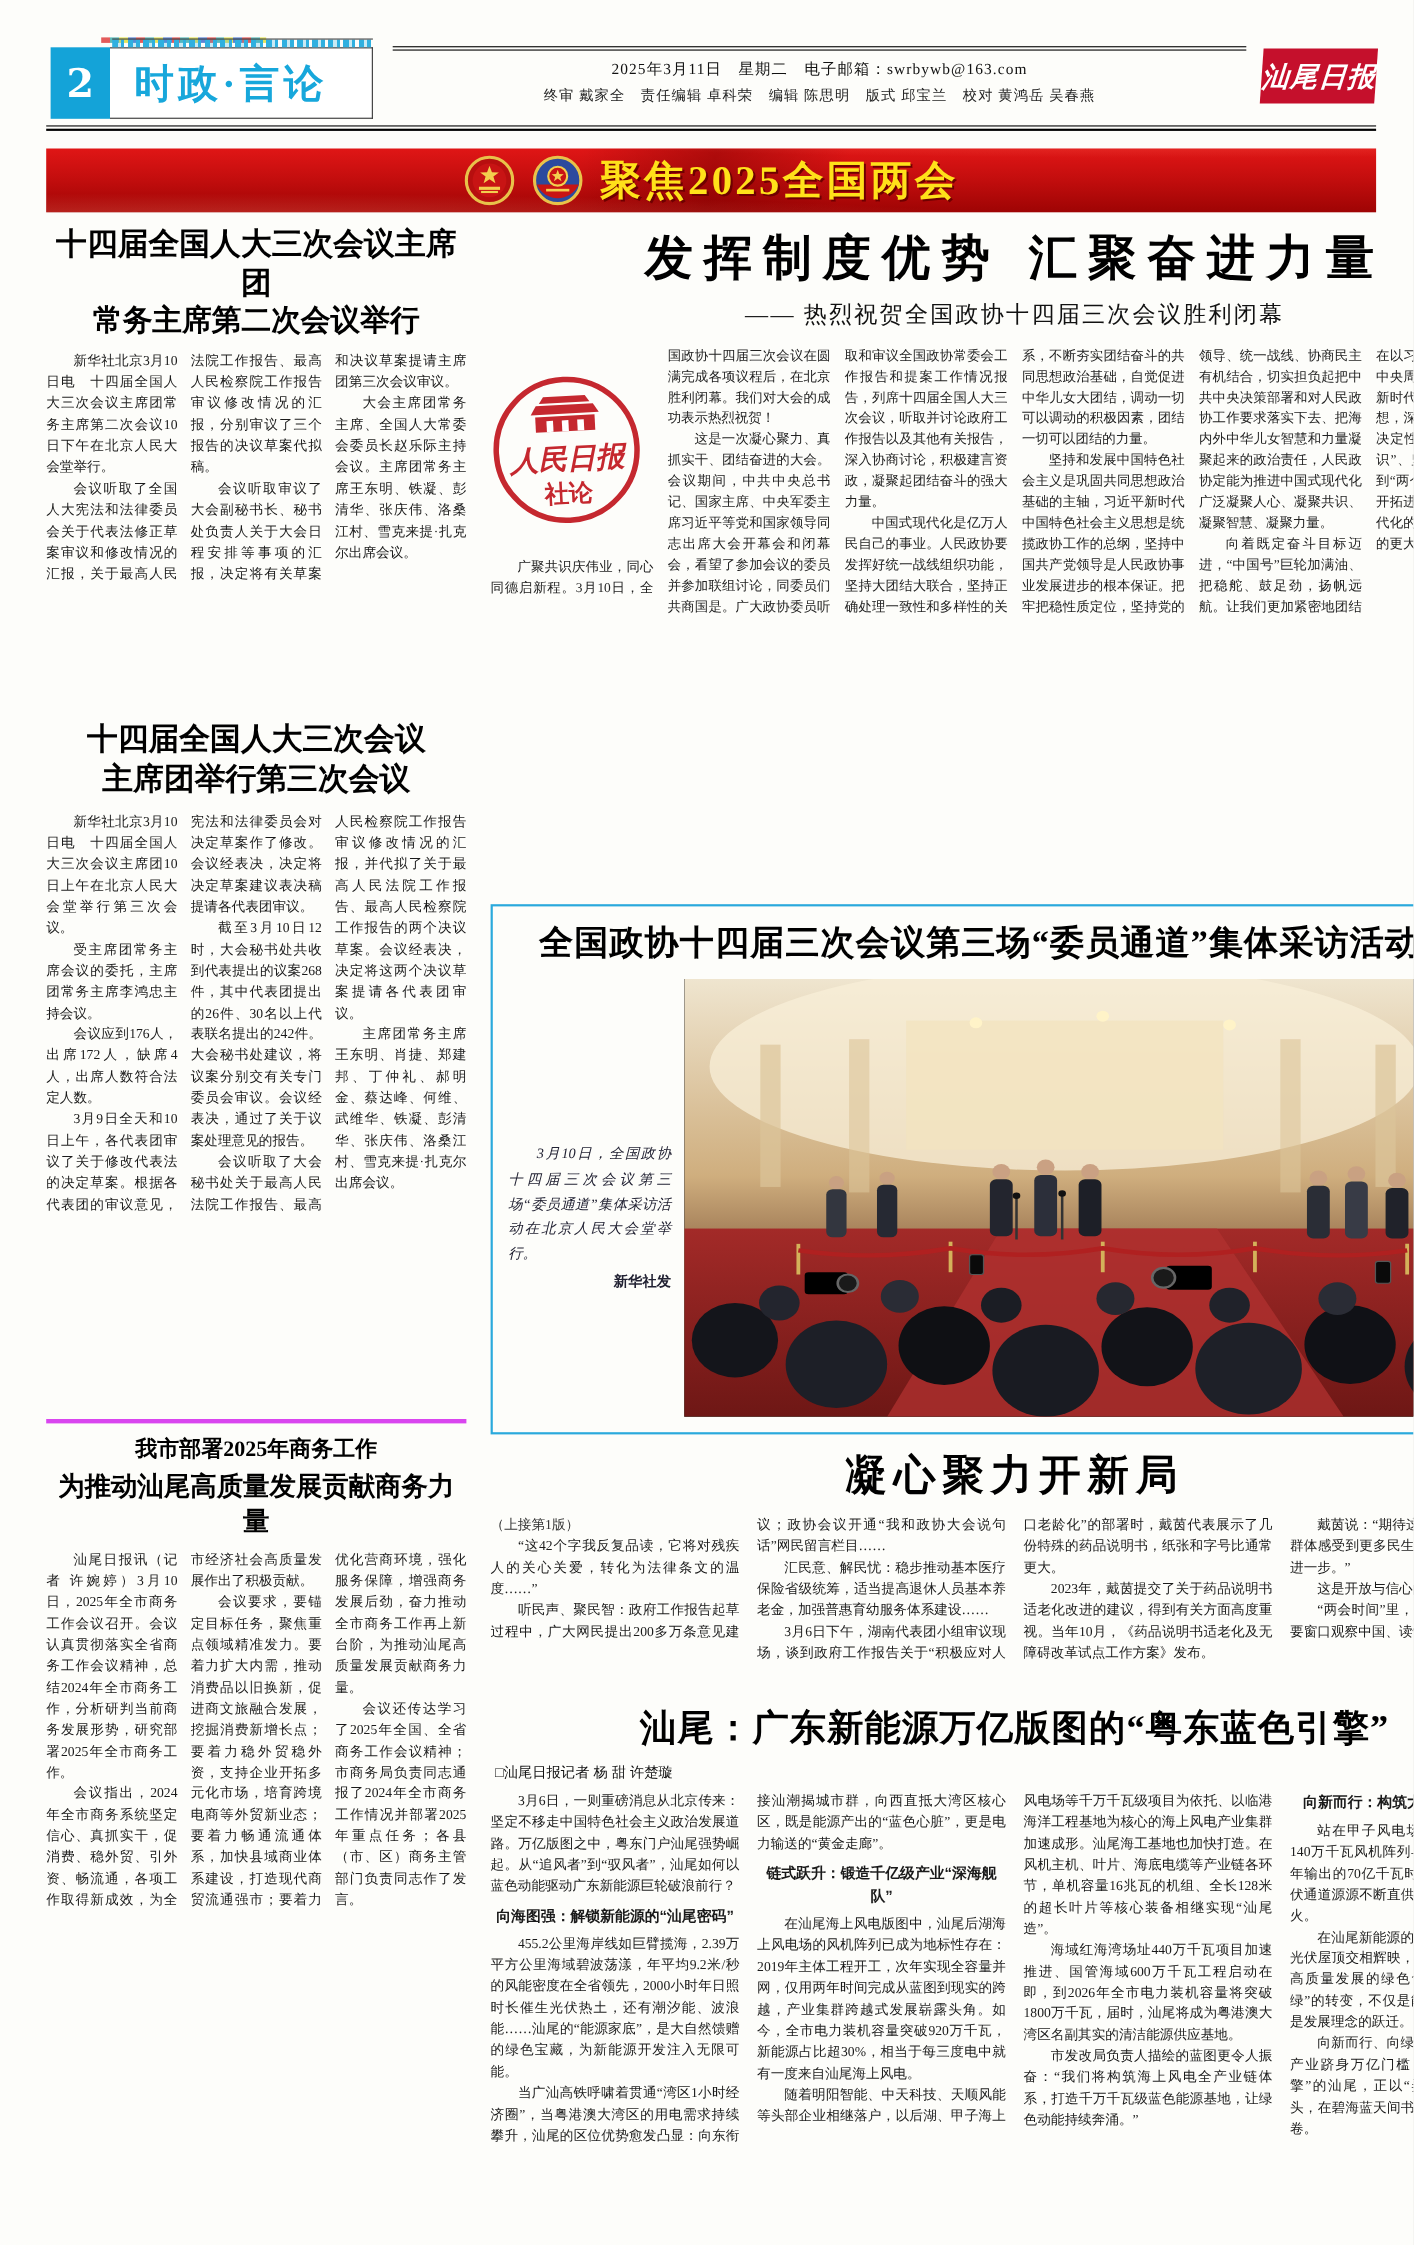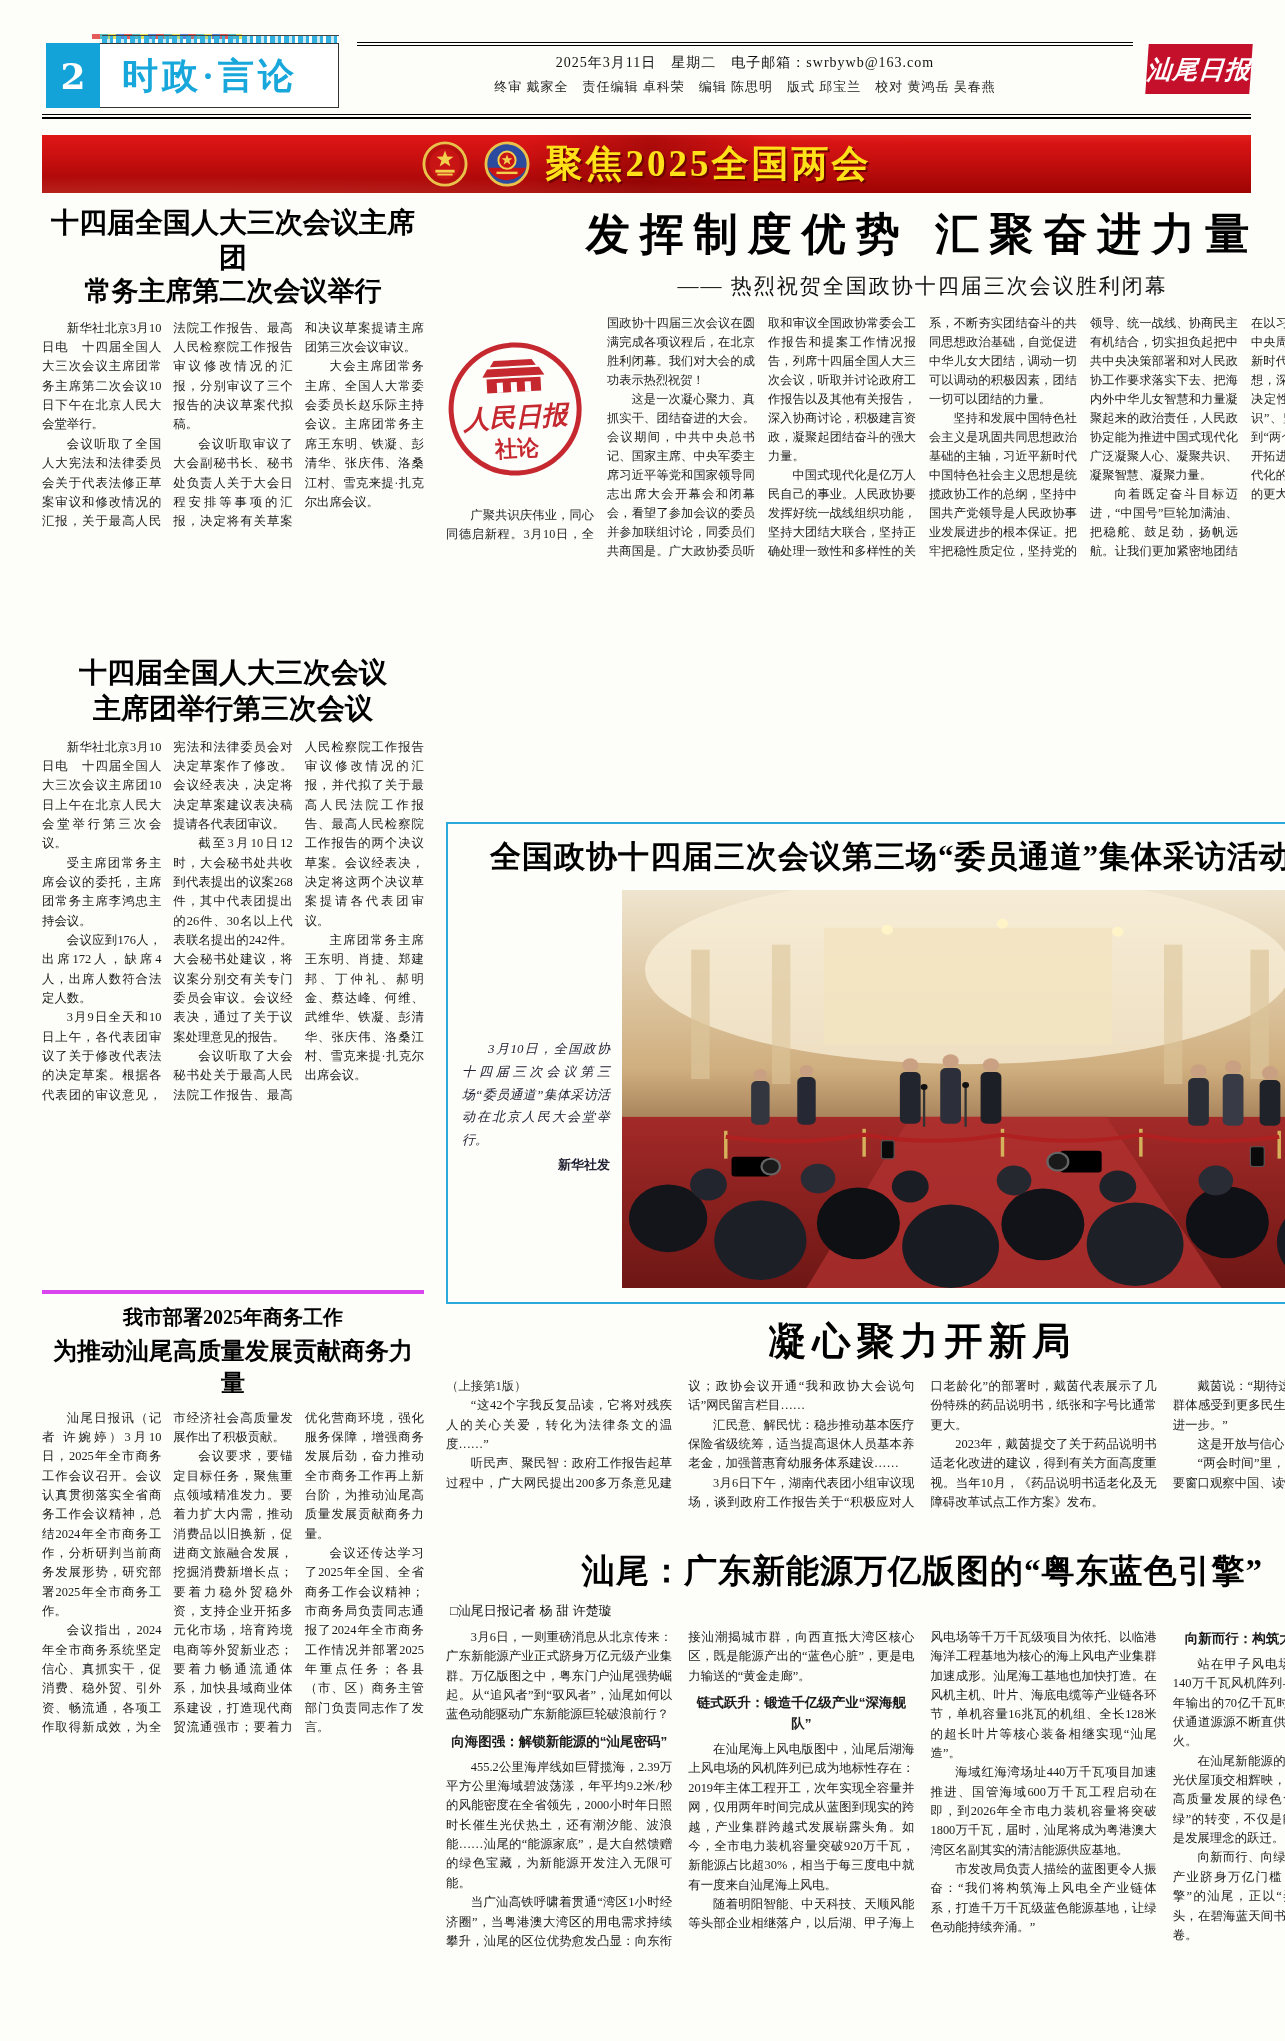--- a/index.html
+++ b/index.html
@@ -327,21 +327,21 @@
             <p>这是开放与信心的共鸣——</p>
             <p>“两会时间”里，世界透过两会这扇重要窗口观察中国、读懂中国。</p>
             <p class="turn">（下转第4版）</p>
           </div>
       </article>
 
       <article class="energy">
         <div class="hl hl1">汕尾：广东新能源万亿版图的“粤东蓝色引擎”</div>
         <div class="byline">□汕尾日报记者 杨 甜 许楚璇</div>
         <div class="body-cols">
-            <p>3月6日，一则重磅消息从北京传来：广东新能源产业正式跻身万亿元级产业集群。万亿版图之中，粤东门户汕尾强势崛起。从“追风者”到“驭风者”，汕尾如何以蓝色动能驱动广东新能源巨轮破浪前行？</p>
+            <p>3月6日，一则重磅消息从北京传来：坚定不移走中国特色社会主义政治发展道路。万亿版图之中，粤东门户汕尾强势崛起。从“追风者”到“驭风者”，汕尾如何以蓝色动能驱动广东新能源巨轮破浪前行？</p>
             <p class="subhead">向海图强：解锁新能源的“汕尾密码”</p>
             <p>455.2公里海岸线如巨臂揽海，2.39万平方公里海域碧波荡漾，年平均9.2米/秒的风能密度在全省领先，2000小时年日照时长催生光伏热土，还有潮汐能、波浪能……汕尾的“能源家底”，是大自然馈赠的绿色宝藏，为新能源开发注入无限可能。</p>
             <p>当广汕高铁呼啸着贯通“湾区1小时经济圈”，当粤港澳大湾区的用电需求持续攀升，汕尾的区位优势愈发凸显：向东衔接汕潮揭城市群，向西直抵大湾区核心区，既是能源产出的“蓝色心脏”，更是电力输送的“黄金走廊”。</p>
             <p class="subhead">链式跃升：锻造千亿级产业“深海舰队”</p>
             <p>在汕尾海上风电版图中，汕尾后湖海上风电场的风机阵列已成为地标性存在：2019年主体工程开工，次年实现全容量并网，仅用两年时间完成从蓝图到现实的跨越，产业集群跨越式发展崭露头角。如今，全市电力装机容量突破920万千瓦，新能源占比超30%，相当于每三度电中就有一度来自汕尾海上风电。</p>
             <p>随着明阳智能、中天科技、天顺风能等头部企业相继落户，以后湖、甲子海上风电场等千万千瓦级项目为依托、以临港海洋工程基地为核心的海上风电产业集群加速成形。汕尾海工基地也加快打造。在风机主机、叶片、海底电缆等产业链各环节，单机容量16兆瓦的机组、全长128米的超长叶片等核心装备相继实现“汕尾造”。</p>
             <p>海域红海湾场址440万千瓦项目加速推进、国管海域600万千瓦工程启动在即，到2026年全市电力装机容量将突破1800万千瓦，届时，汕尾将成为粤港澳大湾区名副其实的清洁能源供应基地。</p>
             <p>市发改局负责人描绘的蓝图更令人振奋：“我们将构筑海上风电全产业链体系，打造千万千瓦级蓝色能源基地，让绿色动能持续奔涌。”</p>
             <p class="subhead">向新而行：构筑大湾区“绿电心脏”</p>
             <p>站在甲子风电场的观景平台远眺，140万千瓦风机阵列与万里碧波共舞，每年输出的70亿千瓦时绿电，正通过500千伏通道源源不断直供大湾区，点亮万家灯火。</p>

